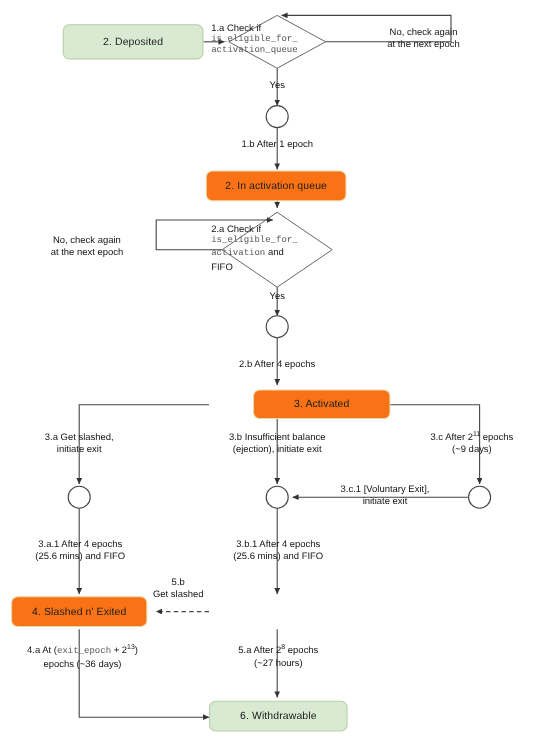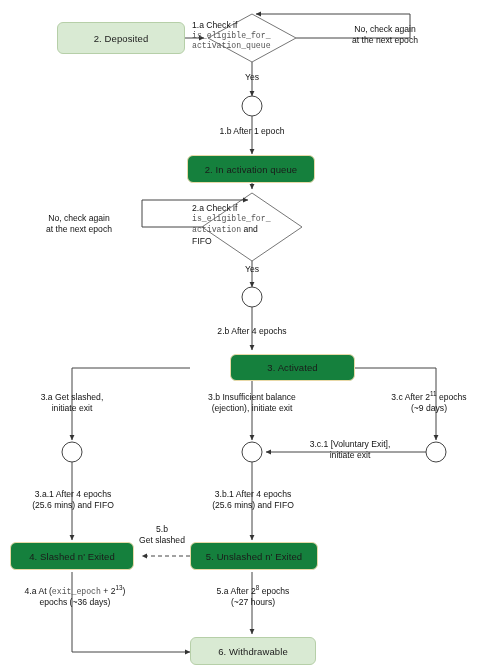--- a/index.html
+++ b/index.html
@@ -35,21 +35,21 @@
     font-size: 9.5px;
     color: #1a1a1a;
     letter-spacing: 0.1px;
     white-space: nowrap;
   }
   .node.green {
     background: #d9ead3;
     border: 1px solid #b6cfa8;
   }
   .node.yellow {
-    background: #15803d;
+    background: #f97316;
     border: 1px solid #e8d9a8;
   }
   .edge-label {
     position: absolute;
     font-size: 8.6px;
     line-height: 11px;
     color: #111111;
     text-align: center;
     white-space: nowrap;
   }
@@ -137,23 +137,20 @@
   </div>
 
   <div class="node yellow" style="left:190px; top:354px; width:125px; height:27px;margin-left:40px;">
     <span>3. Activated</span>
   </div>
 
   <div class="node yellow" style="left:10px; top:542px; width:124px; height:28px;">
     <span>4. Slashed n' Exited</span>
   </div>
 
-  <div class="node yellow" style="left:190px; top:542px; width:128px; height:28px;">
-    <span>5. Unslashed n' Exited</span>
-  </div>
 
   <div class="node green" style="left:190px; top:637px; width:126px; height:28px;">
     <span>6. Withdrawable</span>
   </div>
 
   <div class="diamond-text" style="left:192px; top:20px; width:120px;">
     <div>1.a Check if</div>
     <div class="mono">is_eligible_for_</div>
     <div class="mono">activation_queue</div>
   </div>

